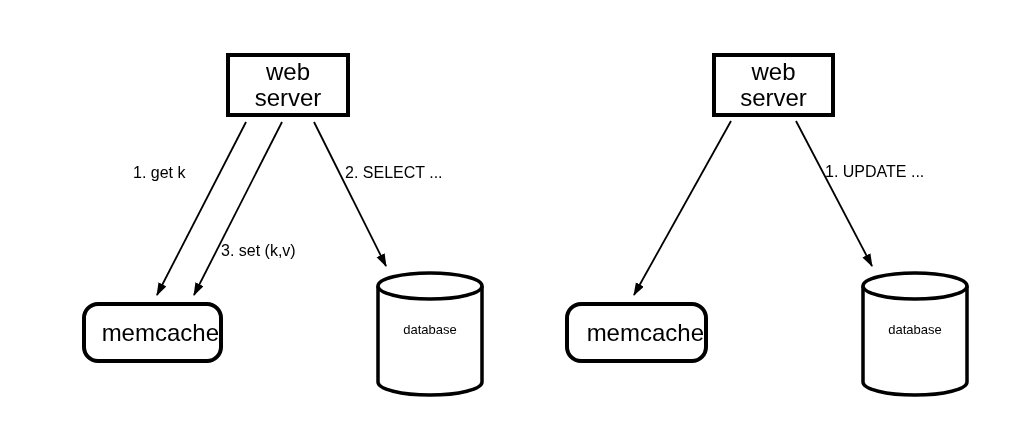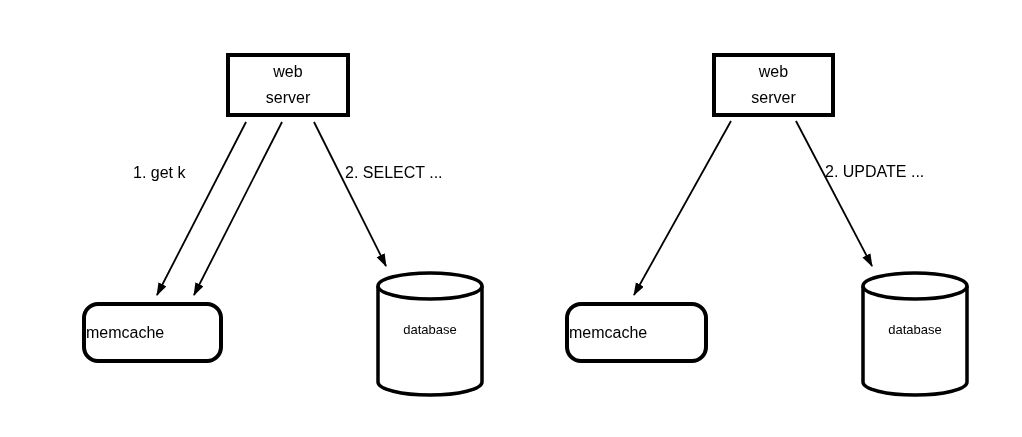--- a/index.html
+++ b/index.html
@@ -23,23 +23,23 @@
     width: 1022px;
     height: 437px;
   }
   .node {
     position: absolute;
     box-sizing: border-box;
     border: 4px solid #000000;
     background: #ffffff;
     display: flex;
     align-items: center;
-    justify-content: flex-start;
+    justify-content: flex-end;
     text-align: center;
-    font-size: 16px;
+    font-size: 24px;
     line-height: 26px;
   }
   .webserver .inner {
     display: block;
     width: 72px;
     margin: 0 auto;
   }
   .memcache {
     border-radius: 16px;
   }
@@ -94,26 +94,27 @@
   </div>
 
   <div class="node memcache" style="left:82px; top:302px; width:141px; height:61px;">
     <span>memcache</span>
   </div>
 
   <div class="db-label" style="left:378px; top:318px; width:104px;">database</div>
 
   <div class="edge-label" style="left:133px; top:161px;">1. get k</div>
   <div class="edge-label" style="left:345px; top:161px;">2. SELECT ...</div>
+  <div class="edge-label" style="left:221px; top:239px;">3. set (k,v)</div>
 
   <div class="node webserver" style="left:712px; top:53px; width:123px; height:64px;">
     <span class="inner">web server</span>
   </div>
 
   <div class="node memcache" style="left:565px; top:302px; width:143px; height:61px;">
     <span>memcache</span>
   </div>
 
   <div class="db-label" style="left:863px; top:318px; width:104px;">database</div>
 
-  <div class="edge-label" style="left:825px; top:160px;">2. UPDATE ...</div>
+  <div class="edge-label" style="left:825px; top:160px;">1. UPDATE ...</div>
 
 </div>
 
 </body></html>

